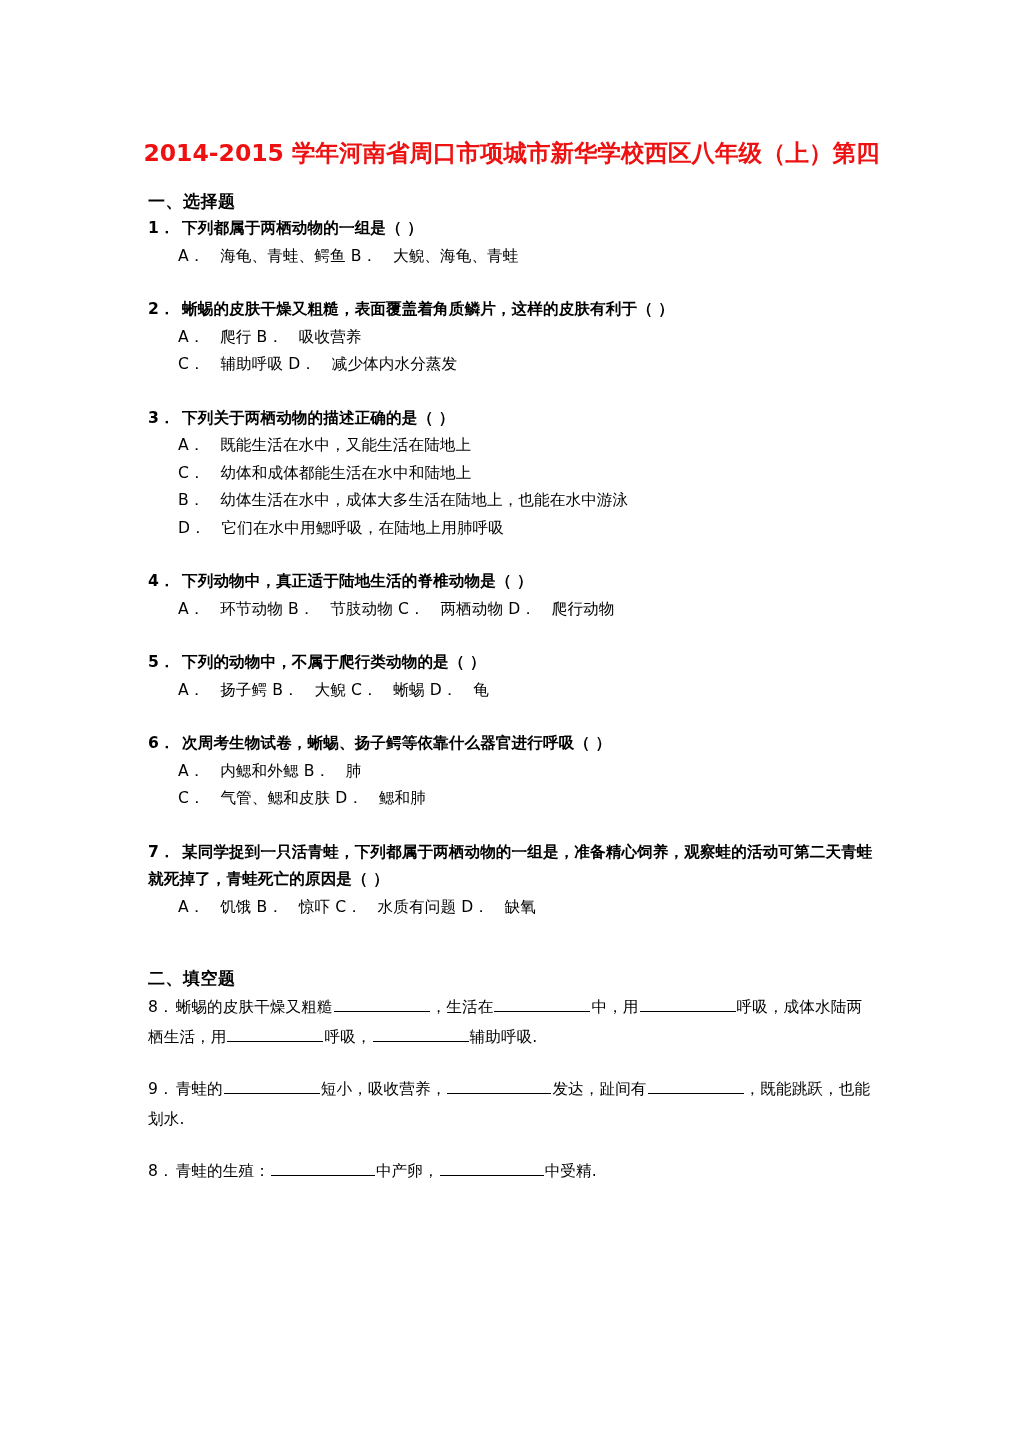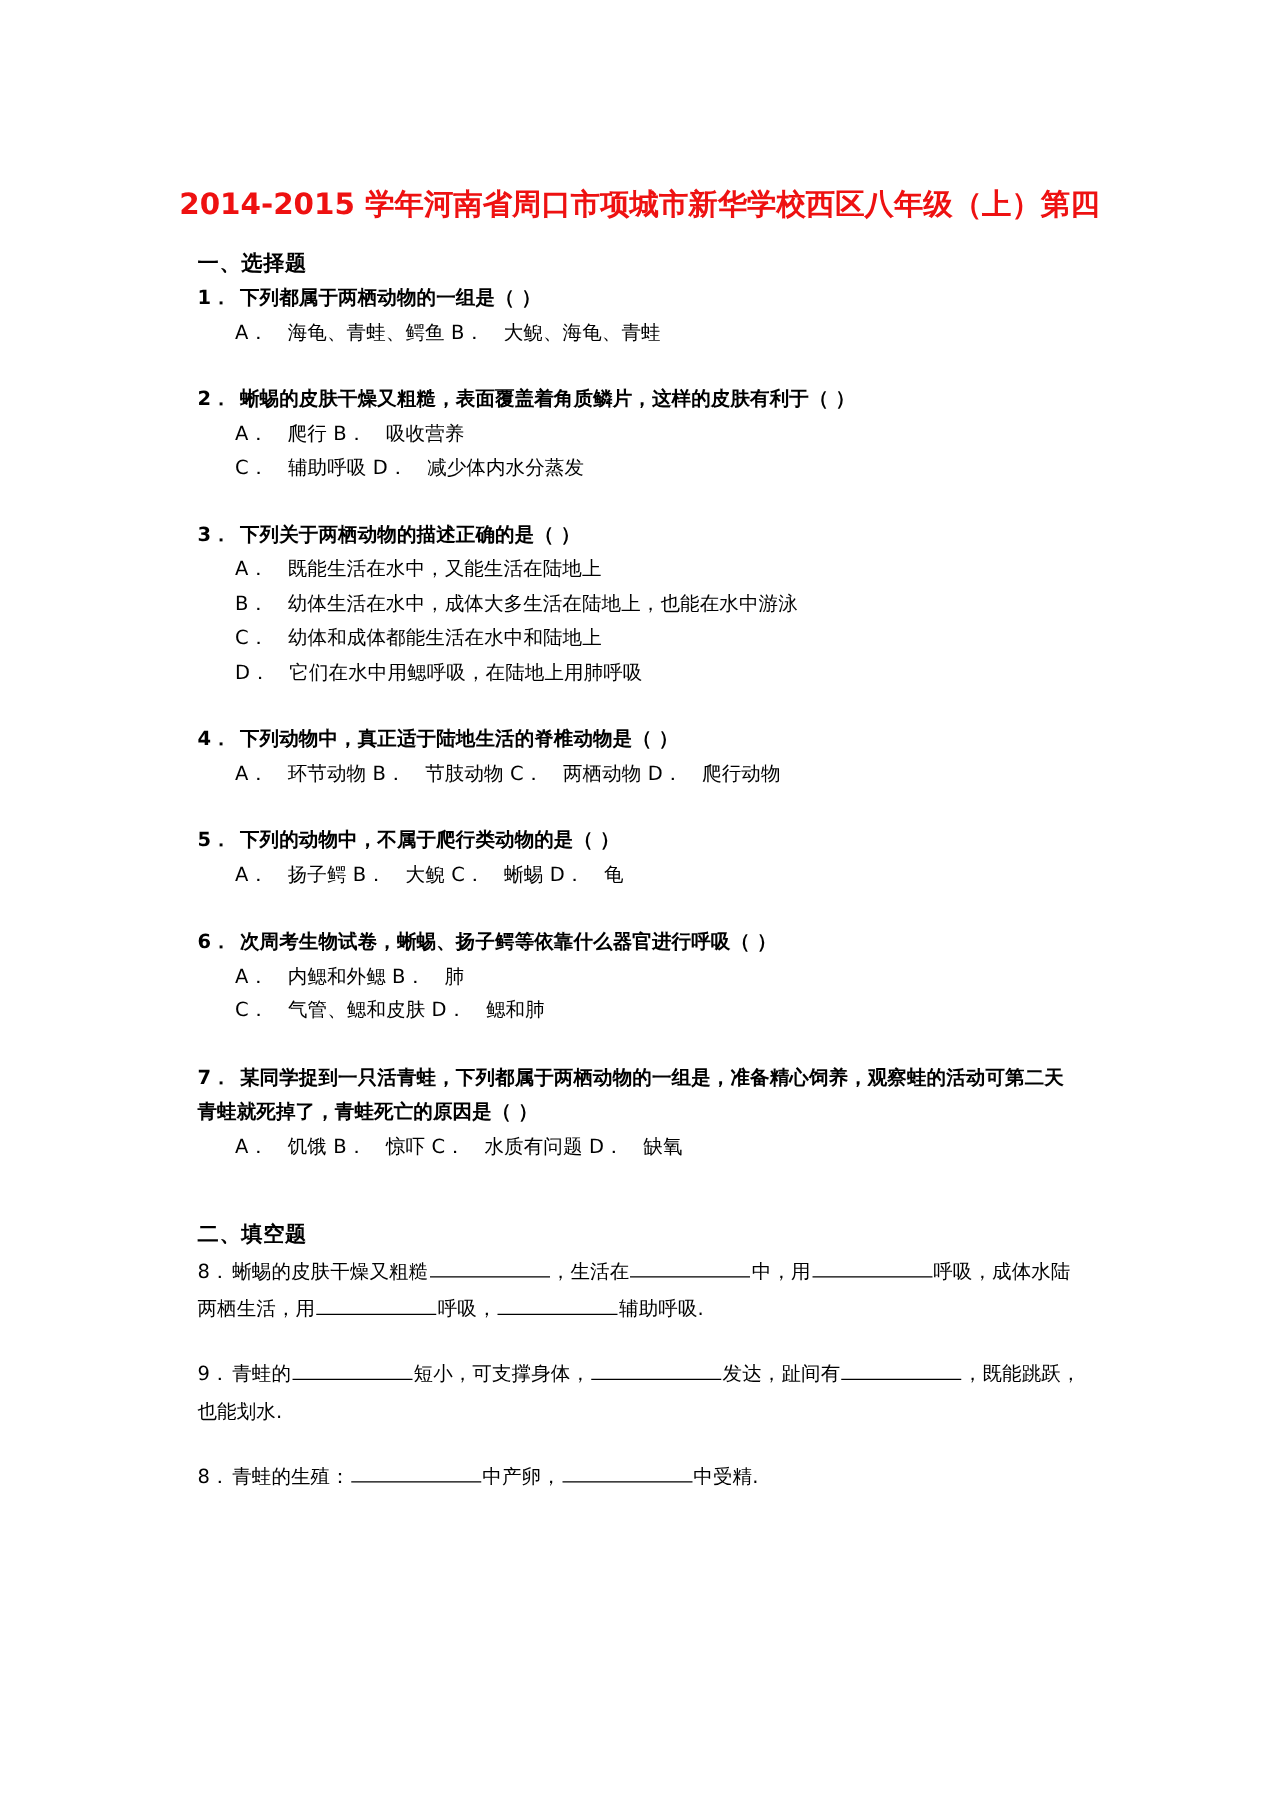--- a/index.html
+++ b/index.html
@@ -13,21 +13,21 @@
     height: 1449px;
     font-family: "DejaVu Sans", "Liberation Sans", sans-serif;
     color: #000000;
     -webkit-font-smoothing: none;
   }
   .page {
     position: relative;
     width: 1023px;
     height: 1449px;
     box-sizing: border-box;
-    padding: 10px;
+    padding: 0;
     overflow: hidden;
   }
   .doc-title {
     color: #ee1111;
     font-weight: bold;
     font-size: 23.5px;
     line-height: 46px;
     text-align: center;
     margin: 0;
     padding: 0 72px;
@@ -124,22 +124,22 @@
       <ul class="q-opts">
         <li>A．　爬行 B．　吸收营养</li>
         <li>C．　辅助呼吸 D．　减少体内水分蒸发</li>
       </ul>
     </div>
 
     <div class="q-block">
       <p class="q-stem"><span class="q-num">3．</span><span>下列关于两栖动物的描述正确的是（      ）</span></p>
       <ul class="q-opts">
         <li>A．　既能生活在水中，又能生活在陆地上</li>
+        <li>C．　幼体和成体都能生活在水中和陆地上</li>
         <li>B．　幼体生活在水中，成体大多生活在陆地上，也能在水中游泳</li>
-        <li>C．　幼体和成体都能生活在水中和陆地上</li>
         <li>D．　它们在水中用鳃呼吸，在陆地上用肺呼吸</li>
       </ul>
     </div>
 
     <div class="q-block">
       <p class="q-stem"><span class="q-num">4．</span><span>下列动物中，真正适于陆地生活的脊椎动物是（      ）</span></p>
       <ul class="q-opts">
         <li>A．　环节动物 B．　节肢动物 C．　两栖动物 D．　爬行动物</li>
       </ul>
     </div>
@@ -166,21 +166,21 @@
       </ul>
     </div>
 
     <div class="section-head second">二、填空题</div>
 
     <div class="q-block tight">
       <p class="fill-text"><span class="q-num narrow">8．</span><span>蜥蜴的皮肤干燥又粗糙</span><span class="blank b-md"></span><span>，生活在</span><span class="blank b-md"></span><span>中，用</span><span class="blank b-md"></span><span>呼吸，成体水陆两栖生活，用</span><span class="blank b-md"></span><span>呼吸，</span><span class="blank b-md"></span><span>辅助呼吸.</span></p>
     </div>
 
     <div class="q-block tight">
-      <p class="fill-text"><span class="q-num narrow">9．</span><span>青蛙的</span><span class="blank b-md"></span><span>短小，可支撑身体，</span><span class="blank b-lg"></span><span>发达，趾间有</span><span class="blank b-md"></span><span>，既能跳跃，也能划水.</span></p>
+      <p class="fill-text"><span class="q-num narrow">9．</span><span>青蛙的</span><span class="blank b-md"></span><span>短小，吸收营养，</span><span class="blank b-lg"></span><span>发达，趾间有</span><span class="blank b-md"></span><span>，既能跳跃，也能划水.</span></p>
     </div>
 
     <div class="q-block tight">
       <p class="fill-text"><span class="q-num narrow">8．</span><span>青蛙的生殖：</span><span class="blank b-lg"></span><span>中产卵，</span><span class="blank b-lg"></span><span>中受精.</span></p>
     </div>
 
   </div>
 </div>
 
 </body></html>

